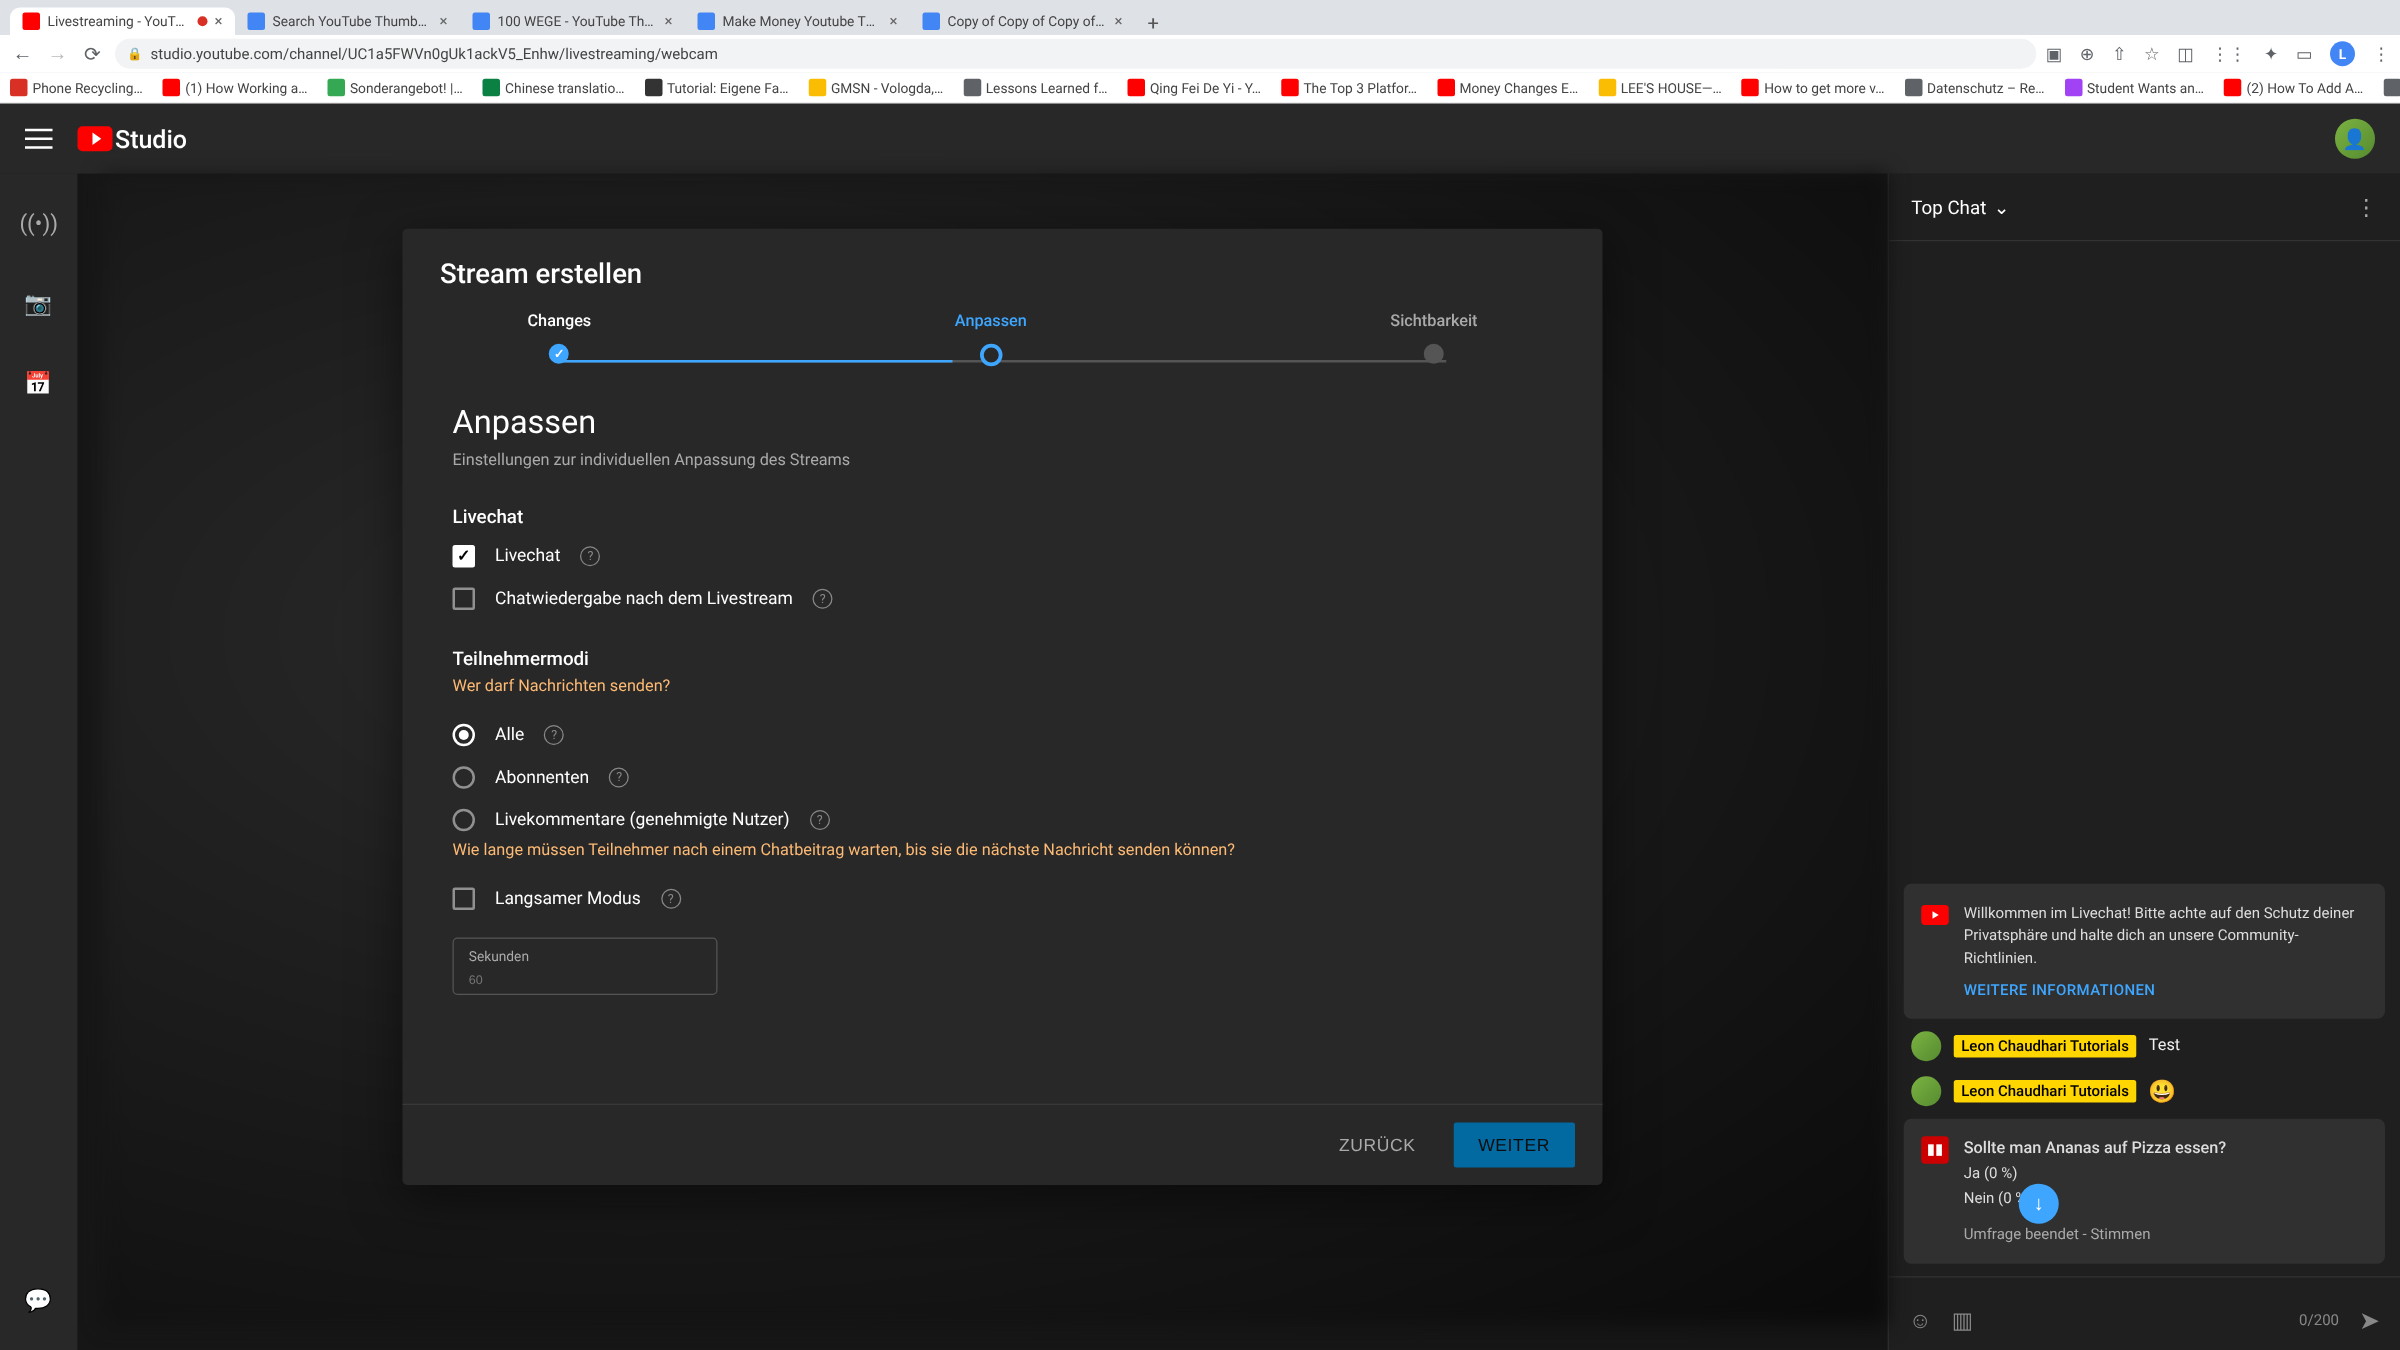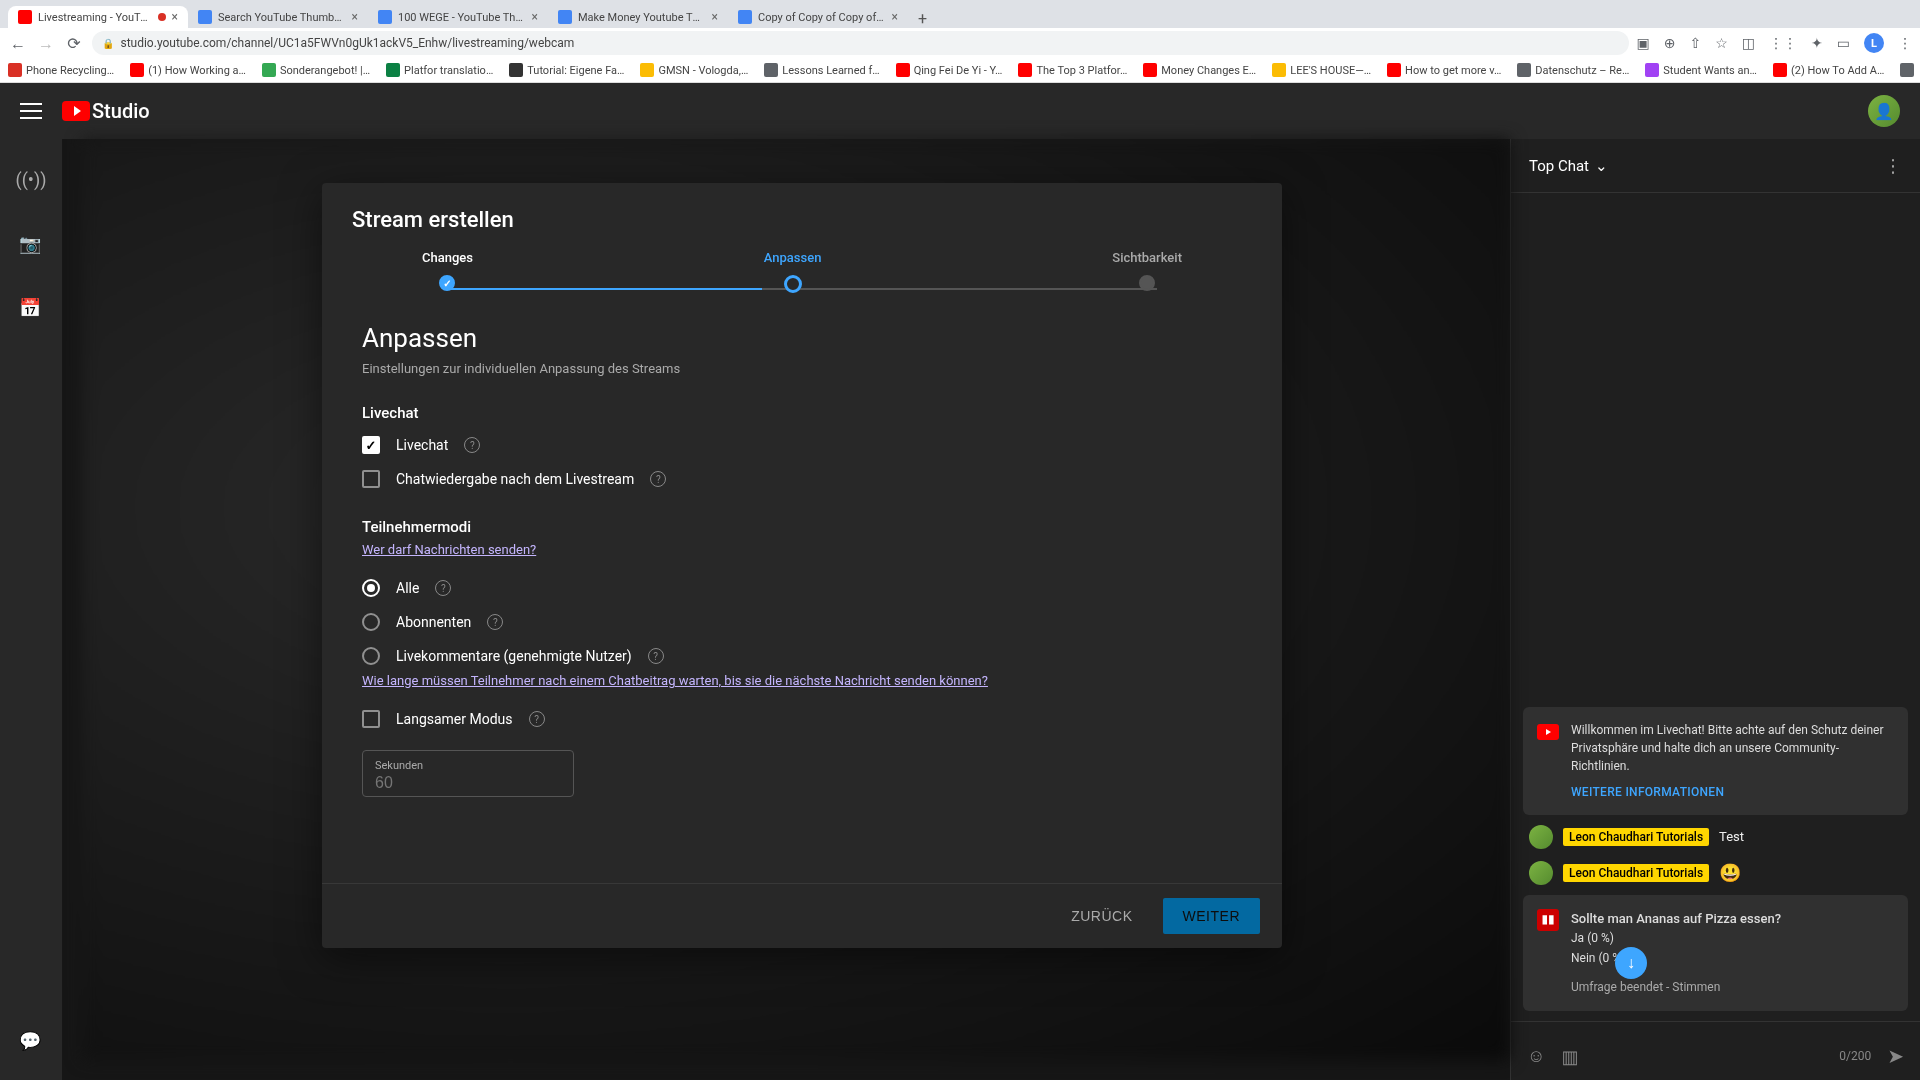--- a/index.html
+++ b/index.html
@@ -199,21 +199,21 @@
   overflow-y: auto;
   position: relative;
 }
 .dialog-body::-webkit-scrollbar { width: 8px; }
 .dialog-body::-webkit-scrollbar-thumb { background: #555; border-radius: 4px; }
 .dialog-body::-webkit-scrollbar-track { background: transparent; }
 
 .section-title { font-size: 26px; font-weight: 400; margin-bottom: 8px; }
 .section-sub { font-size: 13px; color: #aaa; margin-bottom: 28px; }
 .group-label { font-size: 15px; font-weight: 500; margin-bottom: 6px; margin-top: 22px; }
-.group-sub { font-size: 13px; color: #c4b5fd; margin-bottom: 14px; text-decoration: underline; }
+.group-sub { font-size: 13px; color: #fdba74; margin-bottom: 14px; }
 
 .checkbox-row, .radio-row {
   display: flex; align-items: center; gap: 16px;
   padding: 8px 0;
   font-size: 14px;
   cursor: pointer;
 }
 .checkbox {
   width: 18px; height: 18px; border: 2px solid #909090; border-radius: 2px;
   display: flex; align-items: center; justify-content: center;
@@ -230,21 +230,21 @@
 
 .text-field {
   margin-top: 14px;
   width: 212px;
   border: 1px solid #555;
   border-radius: 4px;
   padding: 8px 12px 4px;
 }
 .text-field .tf-label { font-size: 11px; color: #aaa; }
 .text-field input {
-  background: transparent; border: none; color: #fca5a5; font-size: 16px;
+  background: transparent; border: none; color: #fca5a5; font-size: 10px;
   width: 100%; outline: none; padding-top: 2px;
 }
 
 .dialog-footer {
   display: flex; justify-content: flex-end; gap: 14px;
   padding: 14px 22px;
   border-top: 1px solid #383838;
 }
 .btn-text { background: transparent; border: none; color: #aaa; font-size: 14px; font-weight: 500; padding: 10px 16px; cursor: pointer; letter-spacing: 0.5px; }
 .btn-primary { background: #0369a1; border: none; color: #0d0d0d; font-size: 14px; font-weight: 500; padding: 10px 20px; border-radius: 2px; cursor: pointer; letter-spacing: 0.5px; }
@@ -412,21 +412,21 @@
       <div class="bookmark">
         <span class="bm-icon" style="background: rgb(255, 0, 0);"></span>
         <span>(1) How Working a…</span>
       </div>
       <div class="bookmark">
         <span class="bm-icon" style="background: rgb(52, 168, 83);"></span>
         <span>Sonderangebot! |…</span>
       </div>
       <div class="bookmark">
         <span class="bm-icon" style="background: rgb(11, 128, 67);"></span>
-        <span>Platfor translatio…</span>
+        <span>Chinese translatio…</span>
       </div>
       <div class="bookmark">
         <span class="bm-icon" style="background: rgb(51, 51, 51);"></span>
         <span>Tutorial: Eigene Fa…</span>
       </div>
       <div class="bookmark">
         <span class="bm-icon" style="background: rgb(251, 188, 4);"></span>
         <span>GMSN - Vologda,…</span>
       </div>
       <div class="bookmark">

